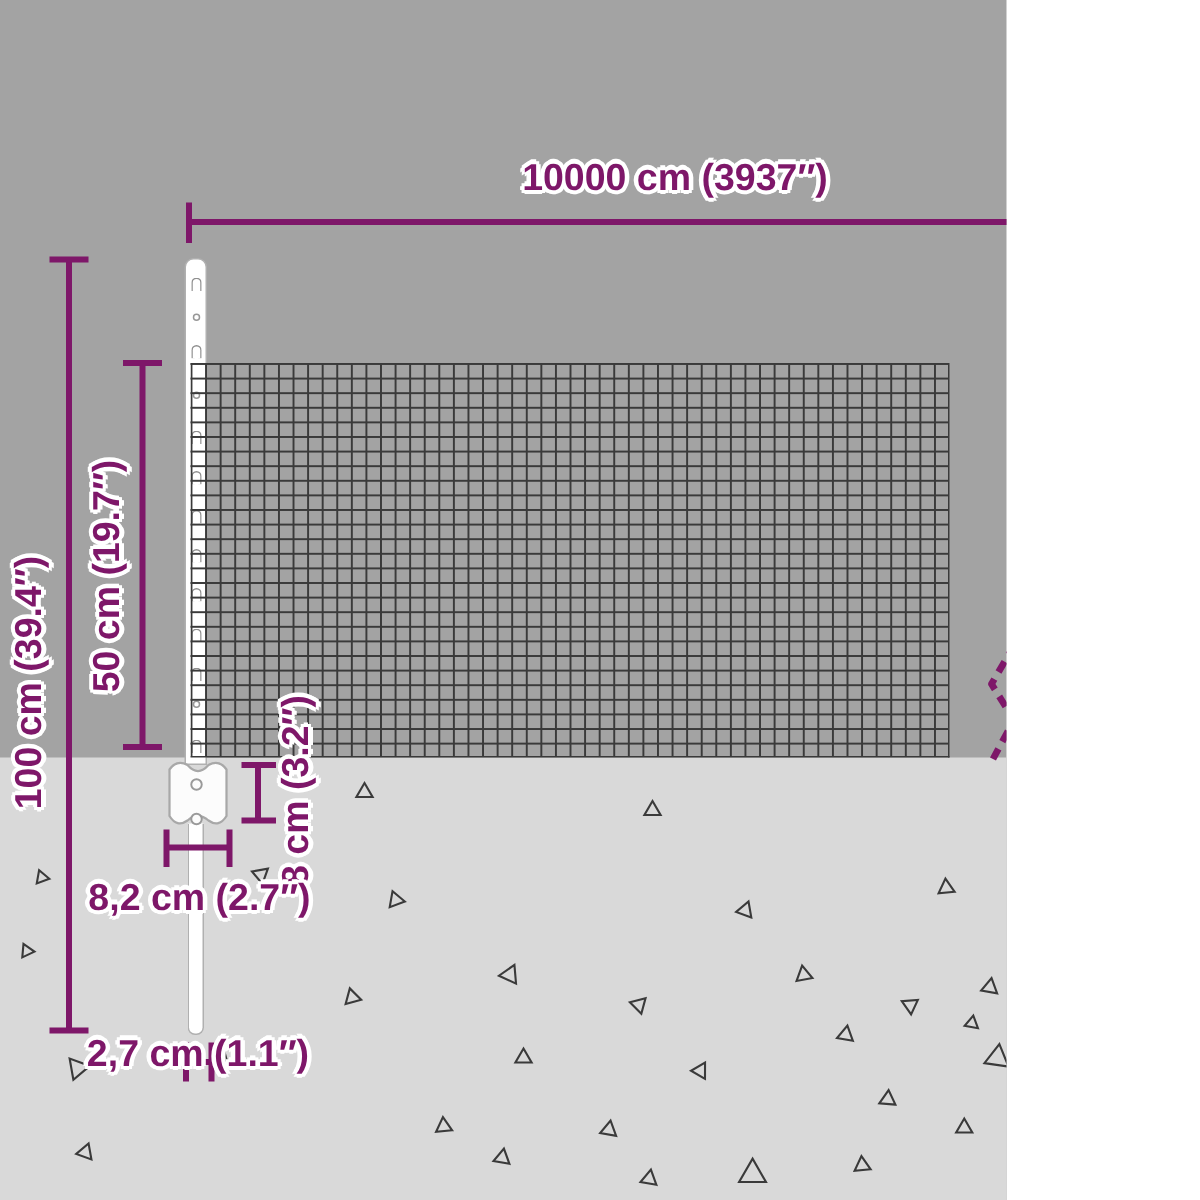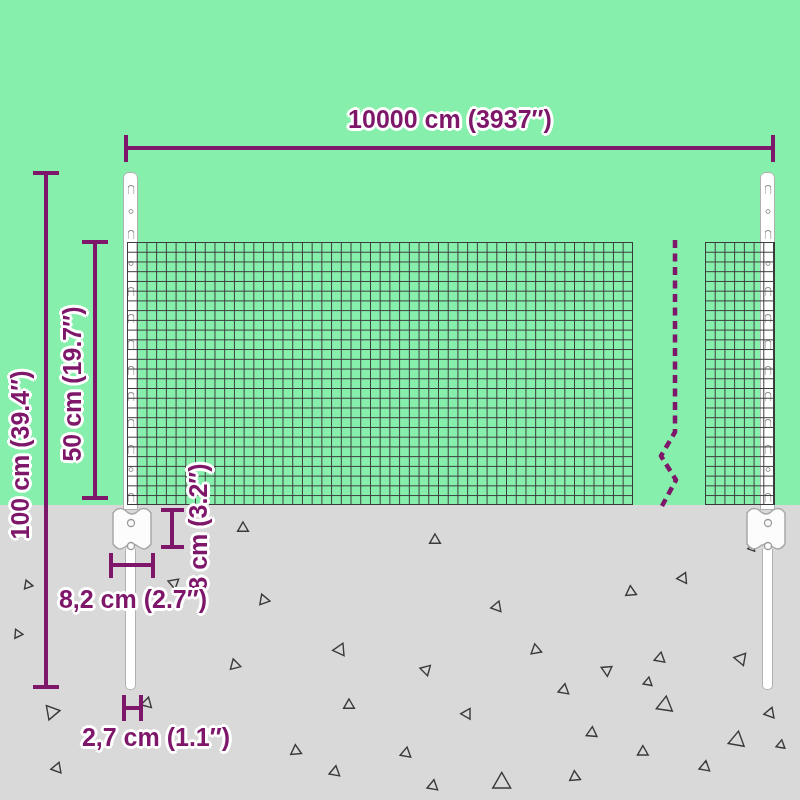--- a/index.html
+++ b/index.html
@@ -1,16 +1,16 @@
 <!DOCTYPE html>
 <html><head>
 <meta charset="utf-8">
 <style>
   html,body{margin:0;padding:0;background:#fff;}
-  .canvas{position:relative;width:800px;height:800px;background:#86efac;overflow:hidden;
+  .canvas{position:relative;width:671px;height:800px;background:#a3a3a3;overflow:hidden;
           font-family:"Liberation Sans",sans-serif;}
   .ground{position:absolute;left:0;top:505px;width:800px;height:295px;background:#d9d9d9;z-index:0;}
   .debris{position:absolute;left:0;top:0;width:800px;height:800px;z-index:1;pointer-events:none;}
   .debris polygon{fill:none;stroke:#3a3a3a;stroke-width:1.4;stroke-linejoin:miter;}
 
   
   .post-body{position:absolute;width:15px;background:#fff;border:1.5px solid #b0b0b0;
              border-radius:6px 6px 0 0;box-sizing:border-box;z-index:2;}
   .post-spike{position:absolute;width:11px;background:#fff;border:1.5px solid #b0b0b0;
               border-top:none;border-radius:0 0 5px 5px;box-sizing:border-box;z-index:2;}
@@ -171,16 +171,16 @@
     <div class="dim-line" style="left:111px;top:563px;width:43px;height:4px;"></div>
     <div class="dim-tick" style="left:109px;top:553px;width:4px;height:25px;"></div>
     <div class="dim-tick" style="left:151px;top:553px;width:4px;height:25px;"></div>
     <div class="dim-label" style="left:133px;top:599px;">8,2 cm (2.7″)</div>
   </div>
 
   <div class="dim">
     <div class="dim-line" style="left:124px;top:706px;width:19px;height:4px;"></div>
     <div class="dim-tick" style="left:122px;top:695px;width:4px;height:26px;"></div>
     <div class="dim-tick" style="left:139px;top:695px;width:4px;height:26px;"></div>
-    <div class="dim-label" style="left:132px;top:737px;margin-left:24px;">2,7 cm (1.1″)</div>
+    <div class="dim-label" style="left:132px;top:703px;">2,7 cm (1.1″)</div>
   </div>
 
 </div>
 
 </body></html>

